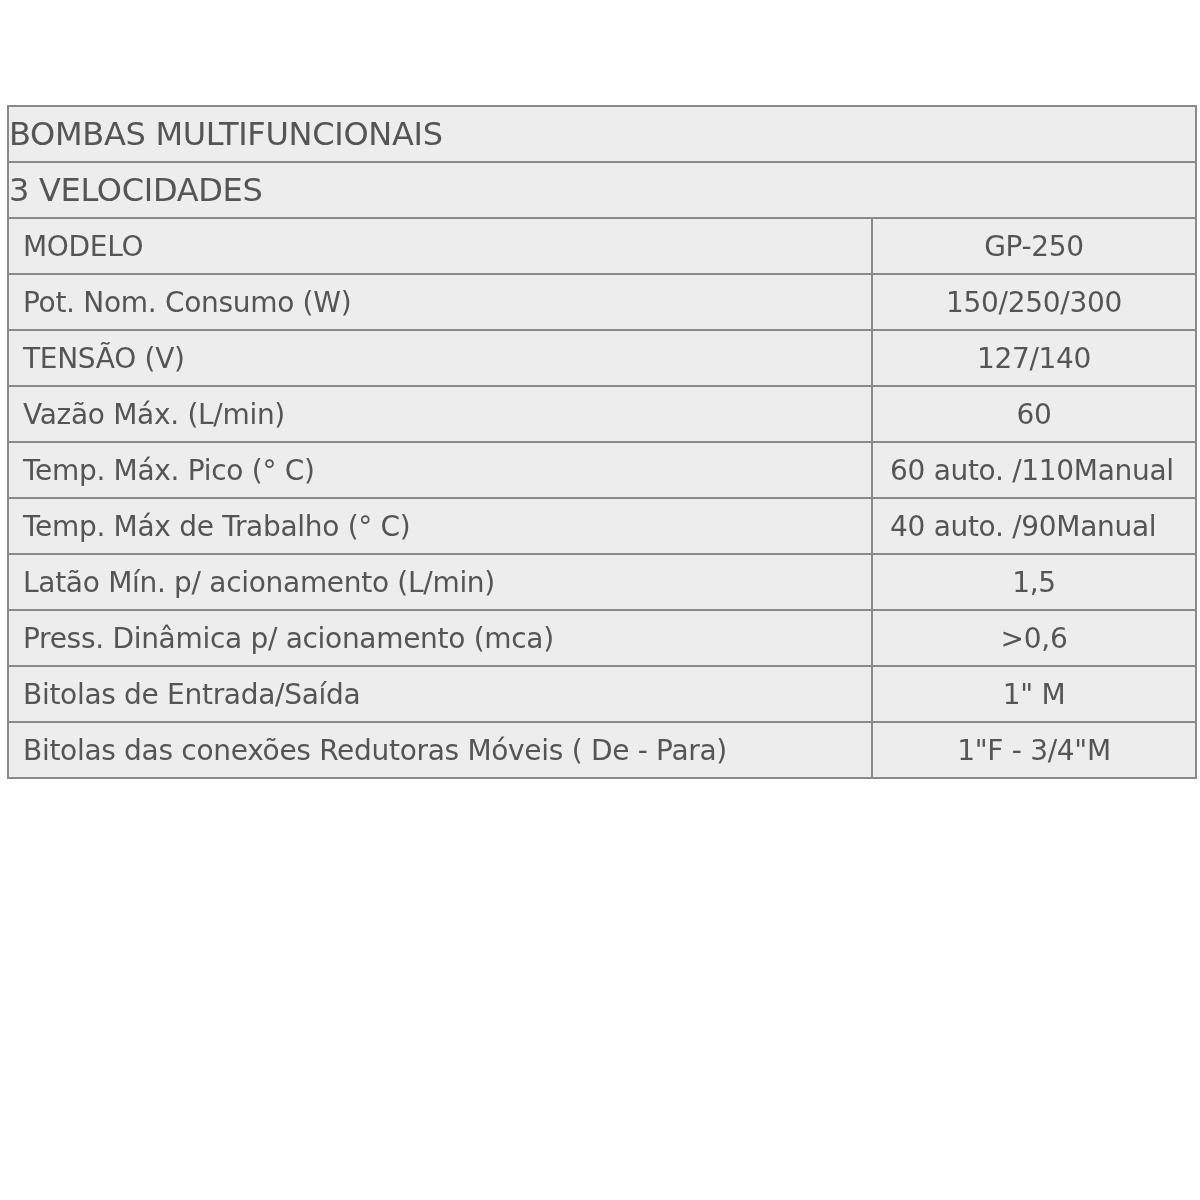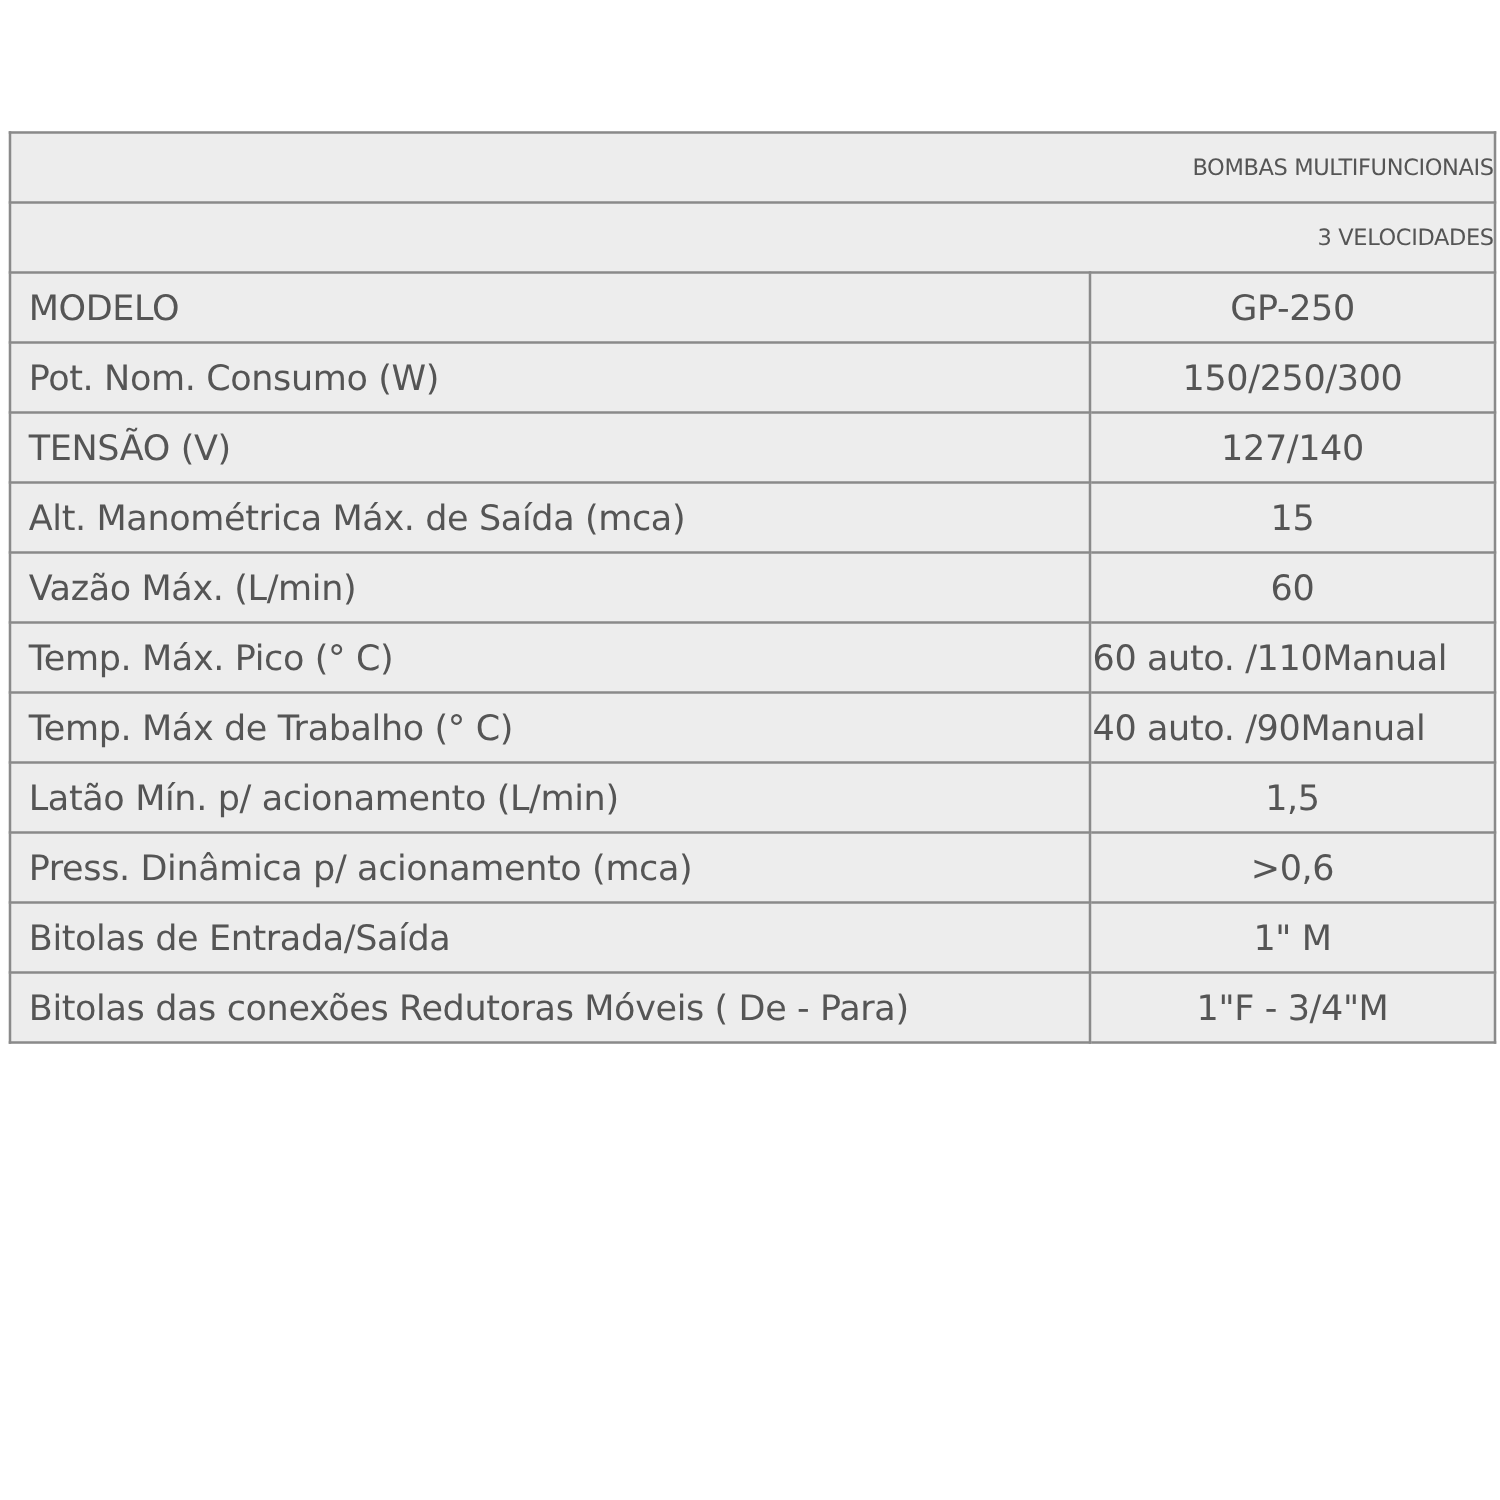--- a/index.html
+++ b/index.html
@@ -6,24 +6,24 @@
   body { width: 1200px; height: 1200px; position: relative; overflow: hidden;
          font-family: "DejaVu Sans", sans-serif; color: #555; }
   .spec-table {
     position: absolute; left: 7px; top: 105px; width: 1188px;
     border-collapse: collapse; table-layout: fixed; background: #ededed;
   }
   .spec-table td {
     border: 2px solid #8a8a8a; height: 54px; padding: 0; font-size: 28px;
     white-space: nowrap; overflow: hidden; letter-spacing: -0.3px;
   }
-  .spec-table td.title { text-align: right; font-size: 18px; }
+  .spec-table td.title { text-align: left; font-size: 32px; }
   .spec-table td.label { text-align: left; padding-left: 14px; }
   .spec-table td.value { text-align: center; }
-  .spec-table td.value.tight { text-align: left; padding-left: 1px; }
+  .spec-table td.value.tight { text-align: left; padding-left: 17px; }
   col.c1 { width: 864px; }
   col.c2 { width: 324px; }
 </style>
 </head>
 <body>
 
 <table class="spec-table">
   <colgroup>
       <col class="c1">
       <col class="c2">
@@ -39,24 +39,20 @@
       <td class="label">MODELO</td>
       <td class="value">GP-250</td>
     </tr>
     <tr>
       <td class="label">Pot. Nom. Consumo (W)</td>
       <td class="value">150/250/300</td>
     </tr>
     <tr>
       <td class="label">TENSÃO (V)</td>
       <td class="value">127/140</td>
-    </tr>
-    <tr>
-      <td class="label">Alt. Manométrica Máx. de Saída (mca)</td>
-      <td class="value">15</td>
     </tr>
     <tr>
       <td class="label">Vazão Máx. (L/min)</td>
       <td class="value">60</td>
     </tr>
     <tr>
       <td class="label">Temp. Máx. Pico (° C)</td>
       <td class="value tight">60 auto. /110Manual</td>
     </tr>
     <tr>

